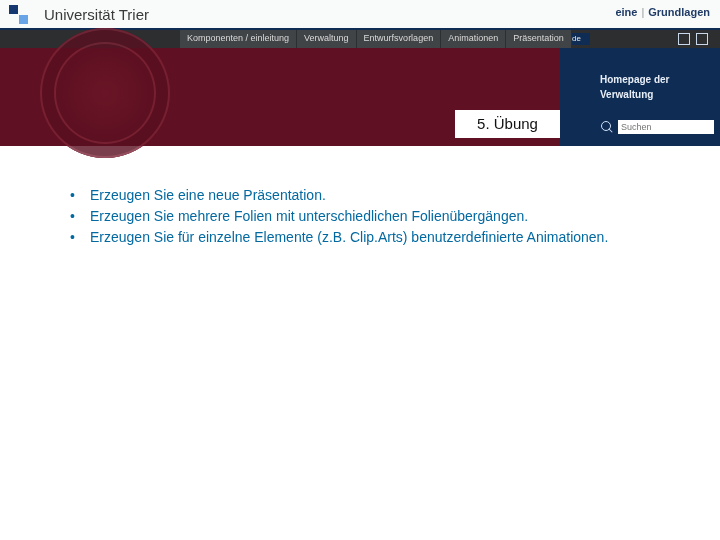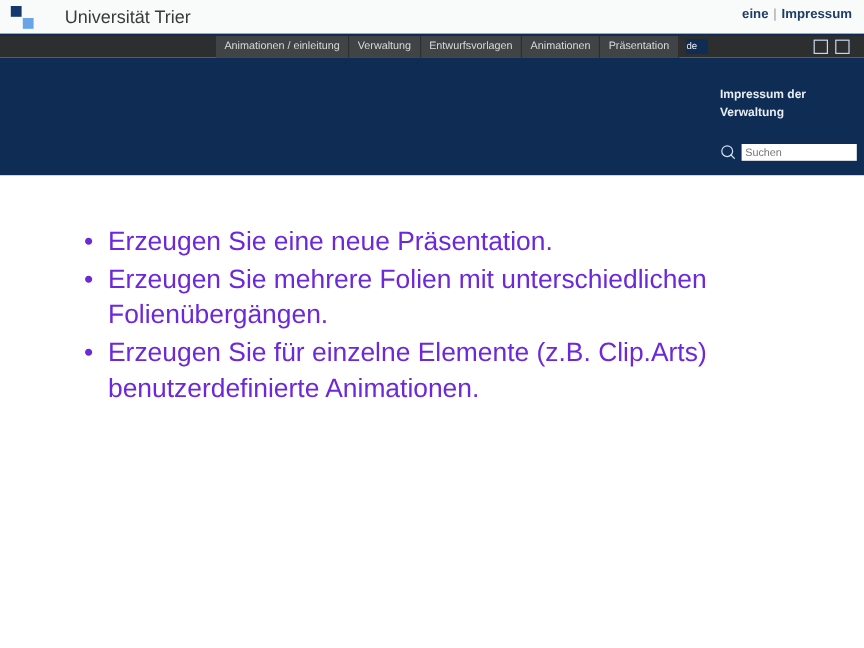--- a/index.html
+++ b/index.html
@@ -1,20 +1,20 @@
 <!DOCTYPE html>
 <html><head>
 <meta charset="utf-8">
 <style>
   * { margin:0; padding:0; box-sizing:border-box; }
   body { width:720px; height:540px; font-family:"Segoe UI",Arial,sans-serif; background:#fff; overflow:hidden; position:relative; }
 
   
   .topstrip { position:absolute; left:0; top:0; width:720px; height:28px; background:#f9fbfb; }
-  .logo { position:absolute; left:6px; top:2px; display:flex; align-items:center; gap:24px; }
+  .logo { position:absolute; left:6px; top:2px; display:flex; align-items:center; gap:14px; }
   .logo-mark { width:24px; height:24px; position:relative; }
   .logo-mark::before { content:""; position:absolute; top:3px; left:3px; width:9px; height:9px; background:#14386f; }
   .logo-mark::after { content:""; position:absolute; top:13px; left:13px; width:9px; height:9px; background:#69a3e8; }
   .logo-text { font-size:15px; color:#3a3a3a; font-weight:400; }
   .toplinks { position:absolute; right:10px; top:6px; font-size:11px; color:#1f3b66; font-weight:700; }
   .toplinks span.sep { color:#999; padding:0 4px; font-weight:400; }
   .underline { position:absolute; left:0; top:28px; width:720px; height:2px; background:#0f2c54; }
 
   
   .tabrow { position:absolute; left:0; top:30px; width:720px; height:18px; background:#2c2e2f; }
@@ -32,57 +32,61 @@
           box-shadow:inset 0 0 0 2px #7d2436, inset 0 0 0 14px #5a0f20, inset 0 0 0 16px #7d2436; opacity:0.8; }
   .rightlinks { position:absolute; left:600px; top:24px; font-size:10px; color:#e8eef7; font-weight:700; line-height:1.5; }
   .titlebox { position:absolute; left:455px; top:62px; width:105px; height:28px; background:#fff; color:#111; font-size:15px; text-align:center; line-height:28px; }
   .searchrow { position:absolute; left:600px; top:72px; display:flex; align-items:flex-end; gap:4px; }
   .mag { width:14px; height:14px; position:relative; }
   .mag::before { content:""; position:absolute; width:8px; height:8px; border:1px solid #cfe0f5; border-radius:50%; left:1px; top:1px; }
   .mag::after { content:""; position:absolute; width:5px; height:1px; background:#cfe0f5; left:8px; top:10px; transform:rotate(45deg); }
   .searchbox { width:96px; height:14px; background:#fff; color:#888; font-size:9px; padding:0 3px; line-height:14px; border:none; }
 
   
-  .content { position:absolute; left:66px; top:186px; width:600px; font-size:22px; color:#6d28d9; line-height:1.35; }
+  .content { position:absolute; left:66px; top:186px; width:600px; font-size:14px; color:#0369a1; line-height:1.35; }
   .content ul { list-style:none; }
   .content li { position:relative; padding-left:24px; margin:0 0 2px 0; }
   .content li::before { content:"•"; position:absolute; left:4px; top:0; }
 </style>
 </head>
 <body>
 
 <div class="topstrip">
   <div class="logo">
     <div class="logo-mark"></div>
     <div class="logo-text">Universität Trier</div>
   </div>
   <div class="toplinks">
-    <a>eine</a><span class="sep">|</span><a>Impressum</a>
+    <a>eine</a><span class="sep">|</span><a>Grundlagen</a>
   </div>
 </div>
 <div class="underline"></div>
 
 <div class="tabrow">
   <div class="tabs">
-    <div class="tab">Animationen / einleitung</div>
+    <div class="tab">Komponenten / einleitung</div>
     <div class="tab">Verwaltung</div>
     <div class="tab">Entwurfsvorlagen</div>
     <div class="tab">Animationen</div>
     <div class="tab">Präsentation</div>
   </div>
   <div class="langbox">de</div>
   <div class="tool-icons">
     <div></div>
     <div></div>
   </div>
 </div>
 
 <div class="banner">
+  <div class="maroon">
+    <div class="seal"></div>
+    <div class="titlebox">5. Übung</div>
+  </div>
   <div class="rightlinks">
-    <div>Impressum der Verwaltung</div>
+    <div>Homepage der Verwaltung</div>
   </div>
   <div class="searchrow">
     <div class="mag"></div>
     <input class="searchbox" placeholder="Suchen" style="">
   </div>
 </div>
 
 <div class="content">
   <ul>
     <li>Erzeugen Sie eine neue Präsentation.</li>

